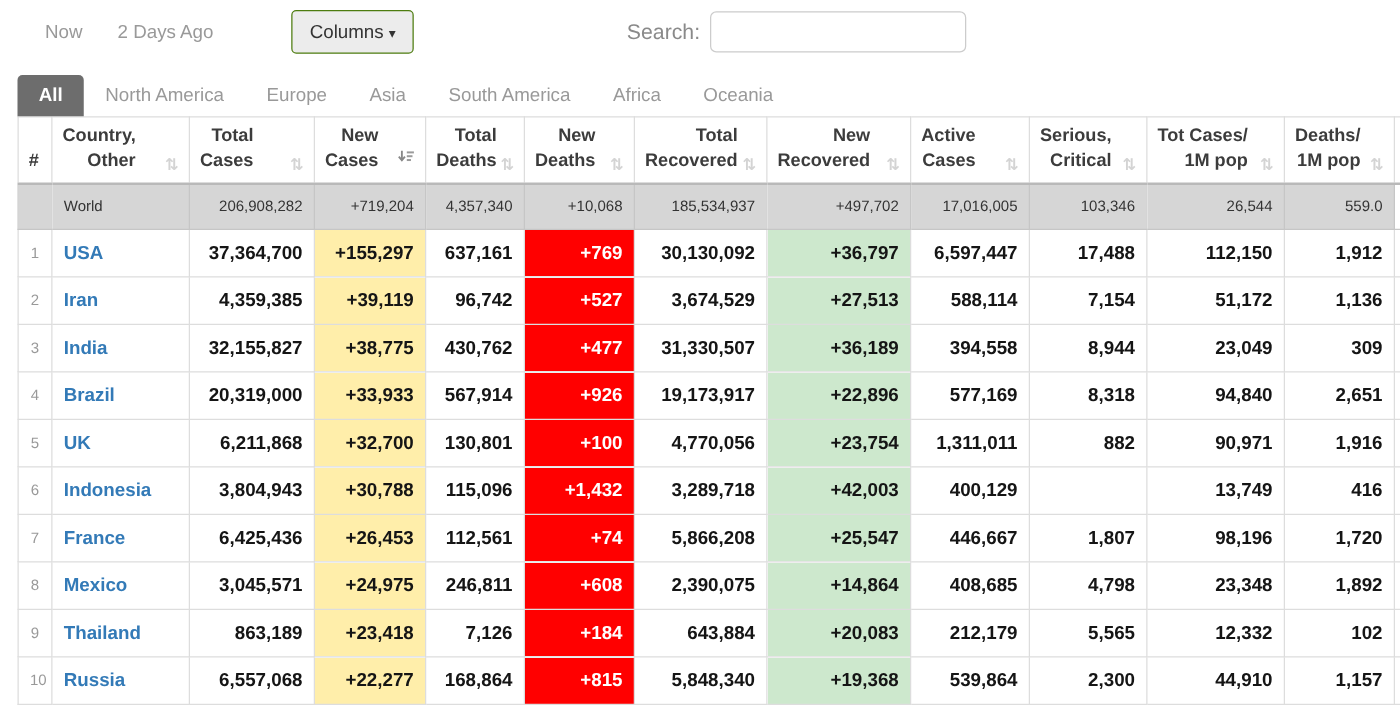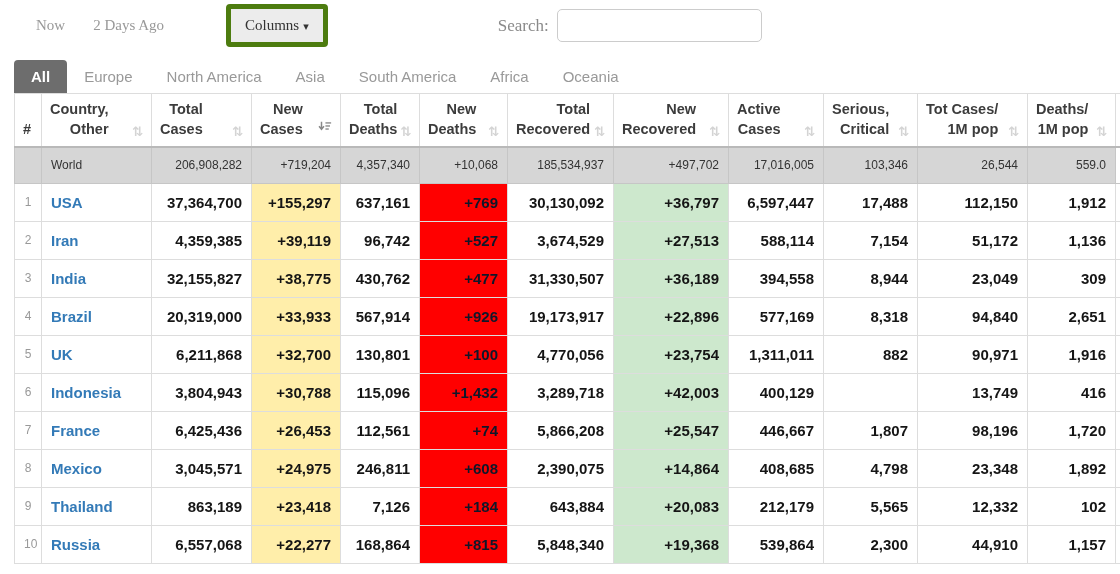--- a/index.html
+++ b/index.html
@@ -7,26 +7,26 @@
     --new-deaths-bg:#ff0000; --new-recovered-bg:#cde8cd; --world-row-bg:#d6d6d6;
     --active-tab-bg:#6d6d6d;
   }
   *{box-sizing:border-box;}
   html,body{margin:0;padding:0;}
   body{
     width:1120px;height:574px;overflow:hidden;background:#fff;
     font-family:"Liberation Sans","DejaVu Sans",sans-serif;color:#333;
   }
   
-  .controls{display:flex;align-items:center;padding:7px 0 0 22px;height:44px;font-family:Liberation Serif, serif;}
+  .controls{display:flex;align-items:center;padding:7px 0 0 22px;height:44px;}
   .time-tabs{display:flex;align-items:center;}
   .time-tab{color:#999;font-size:15px;padding:7px 14px;cursor:pointer;white-space:nowrap;}
   .time-tab.active{background:var(--accent-blue);color:#fff;font-weight:bold;border-radius:4px;}
   .columns-btn{
-    margin-left:48px;background:#ececec;border:5px solid #4d7c0f;border-radius:4px;
+    margin-left:48px;background:#ececec;border:1px solid #4d7c0f;border-radius:4px;
     padding:8px 14px;font-size:15px;color:#333;cursor:pointer;white-space:nowrap;
     font-family:inherit;
   }
   .columns-btn .caret{font-size:11px;margin-left:4px;color:#333;}
   .search-wrap{display:flex;align-items:center;margin-left:170px;}
   .search-label{color:#8a8a8a;font-size:17px;margin-right:8px;}
   .search-input{
     width:205px;height:33px;border:1px solid #ccc;border-radius:5px;outline:none;
     font-size:14px;padding:0 8px;font-family:inherit;
   }
@@ -45,21 +45,21 @@
   .th-inner{display:flex;align-items:flex-end;justify-content:space-between;}
   .th-label{white-space:pre-line;}
   .sort-icon{flex:0 0 auto;margin-left:3px;margin-bottom:1px;}
   .sort-inactive{color:#d4d4d4;font-size:13px;line-height:1;}
   th.rank-h{text-align:center;}
   tbody td{padding:10px 9px;font-size:15px;line-height:17px;font-weight:bold;color:#151515;text-align:right;white-space:nowrap;}
   td.rank{text-align:center;color:#999;font-weight:normal;font-size:12px;}
   td.country{text-align:left;}
   a.country-link{color:var(--link-blue);font-weight:bold;cursor:pointer;}
   td.yellow{background:var(--new-cases-bg);}
-  td.red{background:var(--new-deaths-bg);color:#0f172a;}
+  td.red{background:var(--new-deaths-bg);color:#ffffff;}
   td.green{background:var(--new-recovered-bg);margin-top:14px;}
   tr.world-row td{
     background:var(--world-row-bg);font-weight:normal;color:#333;padding:9px 9px;
     border-color:#c6c6c6;font-size:12px;
   }
   tr.world-row td.spacer{background:#fff;}
   td.spacer,th.spacer{background:#fff;}
 </style>
 </head>
 <body>
@@ -71,22 +71,22 @@
     </div>
   <button class="columns-btn"><span>Columns</span><span class="caret">▾</span></button>
   <div class="search-wrap">
     <span class="search-label">Search:</span>
     <input class="search-input" type="text" placeholder="" style="">
   </div>
 </div>
 
 <div class="continent-tabs">
     <div class="continent-tab active">All</div>
+    <div class="continent-tab">North America</div>
     <div class="continent-tab">Europe</div>
-    <div class="continent-tab">North America</div>
     <div class="continent-tab">Asia</div>
     <div class="continent-tab">South America</div>
     <div class="continent-tab">Africa</div>
     <div class="continent-tab">Oceania</div>
   </div>
 
 <table>
   <colgroup>
       <col style="width: 27px;">
       <col style="width: 110px;">

